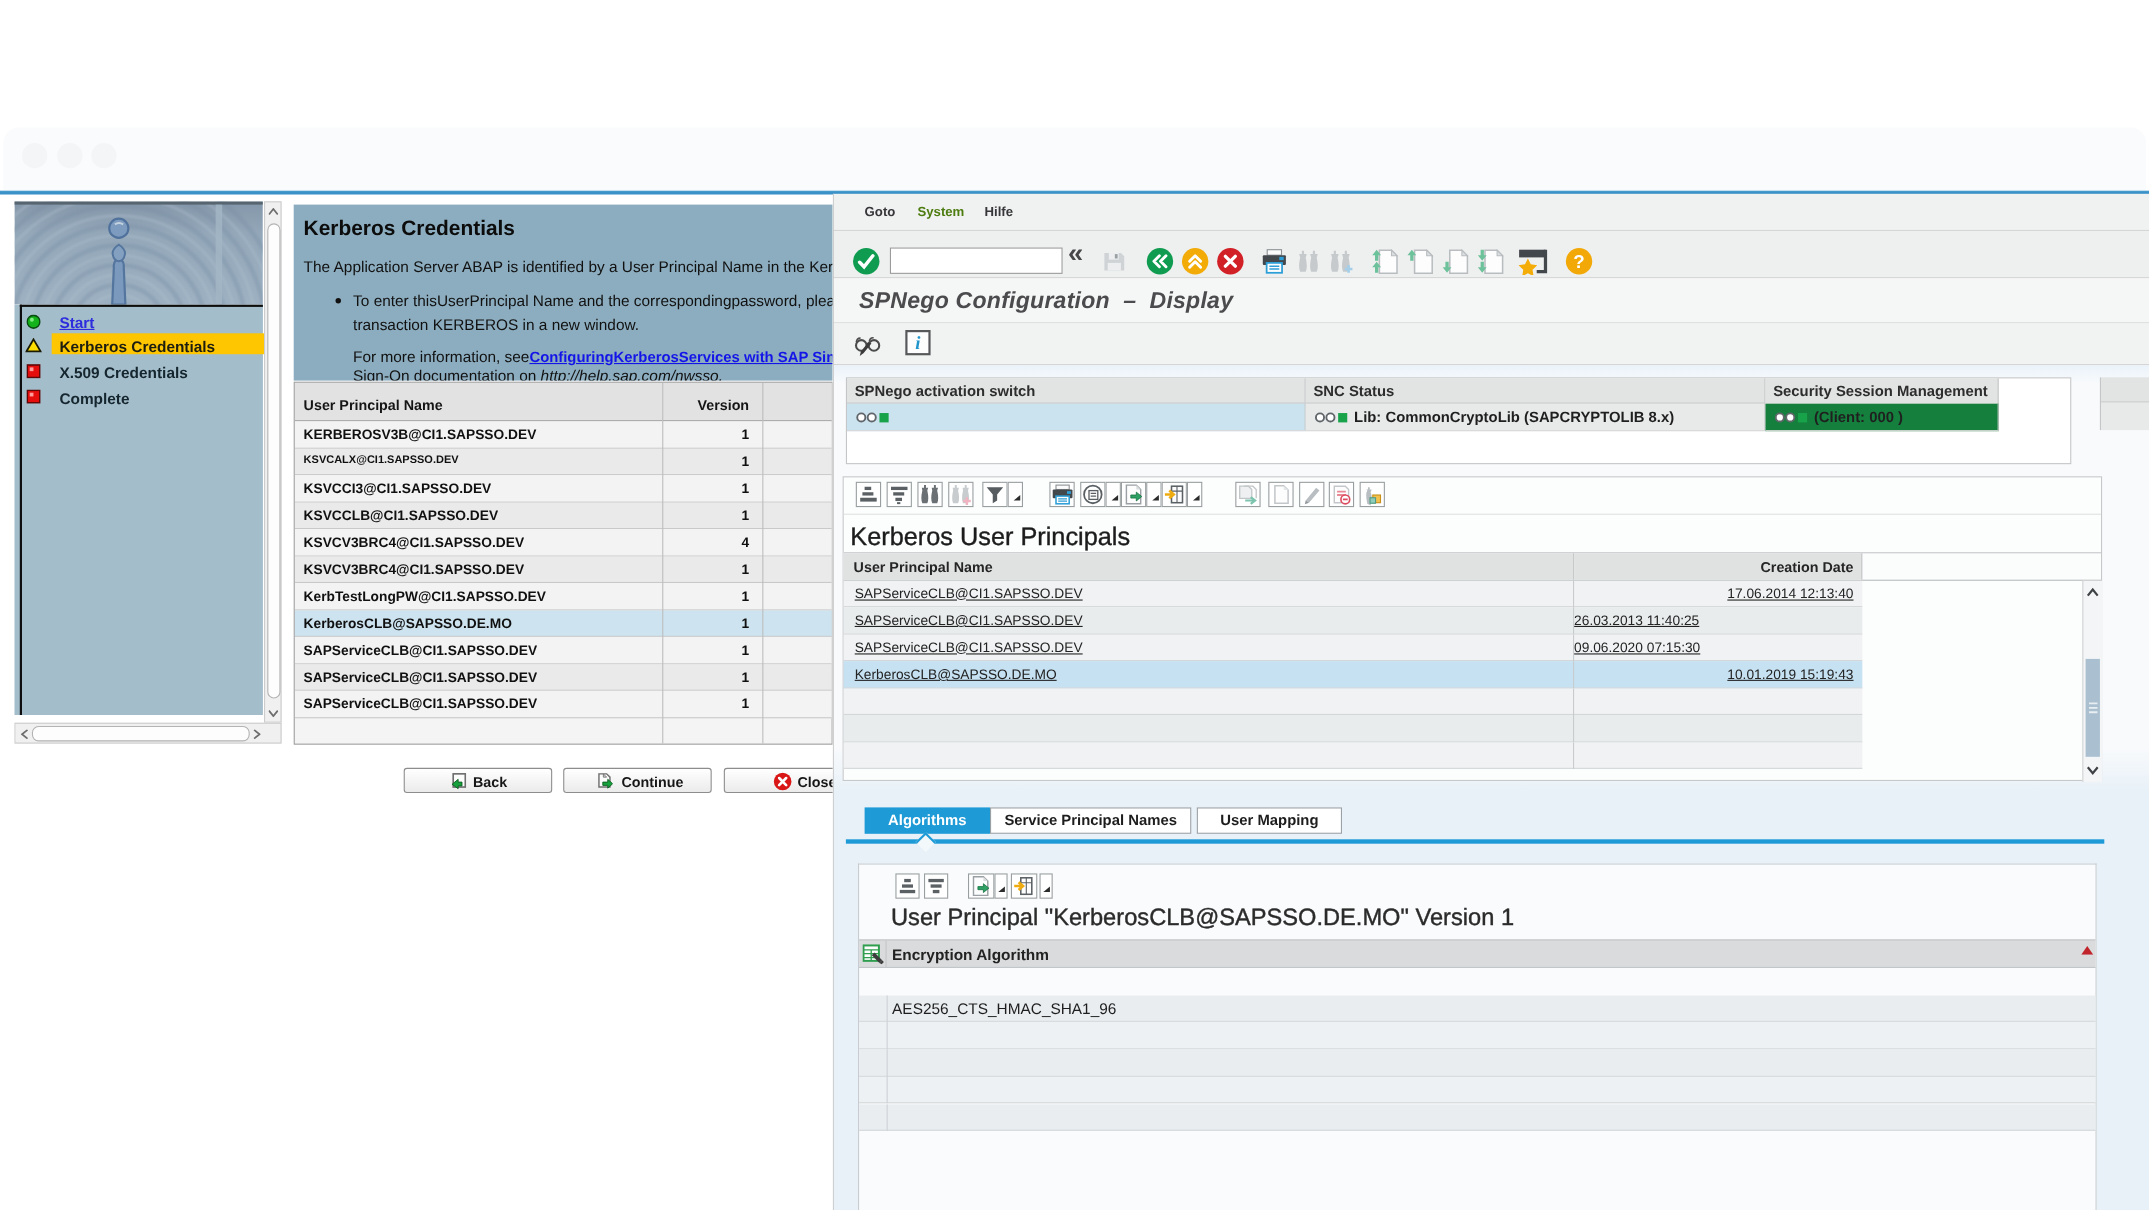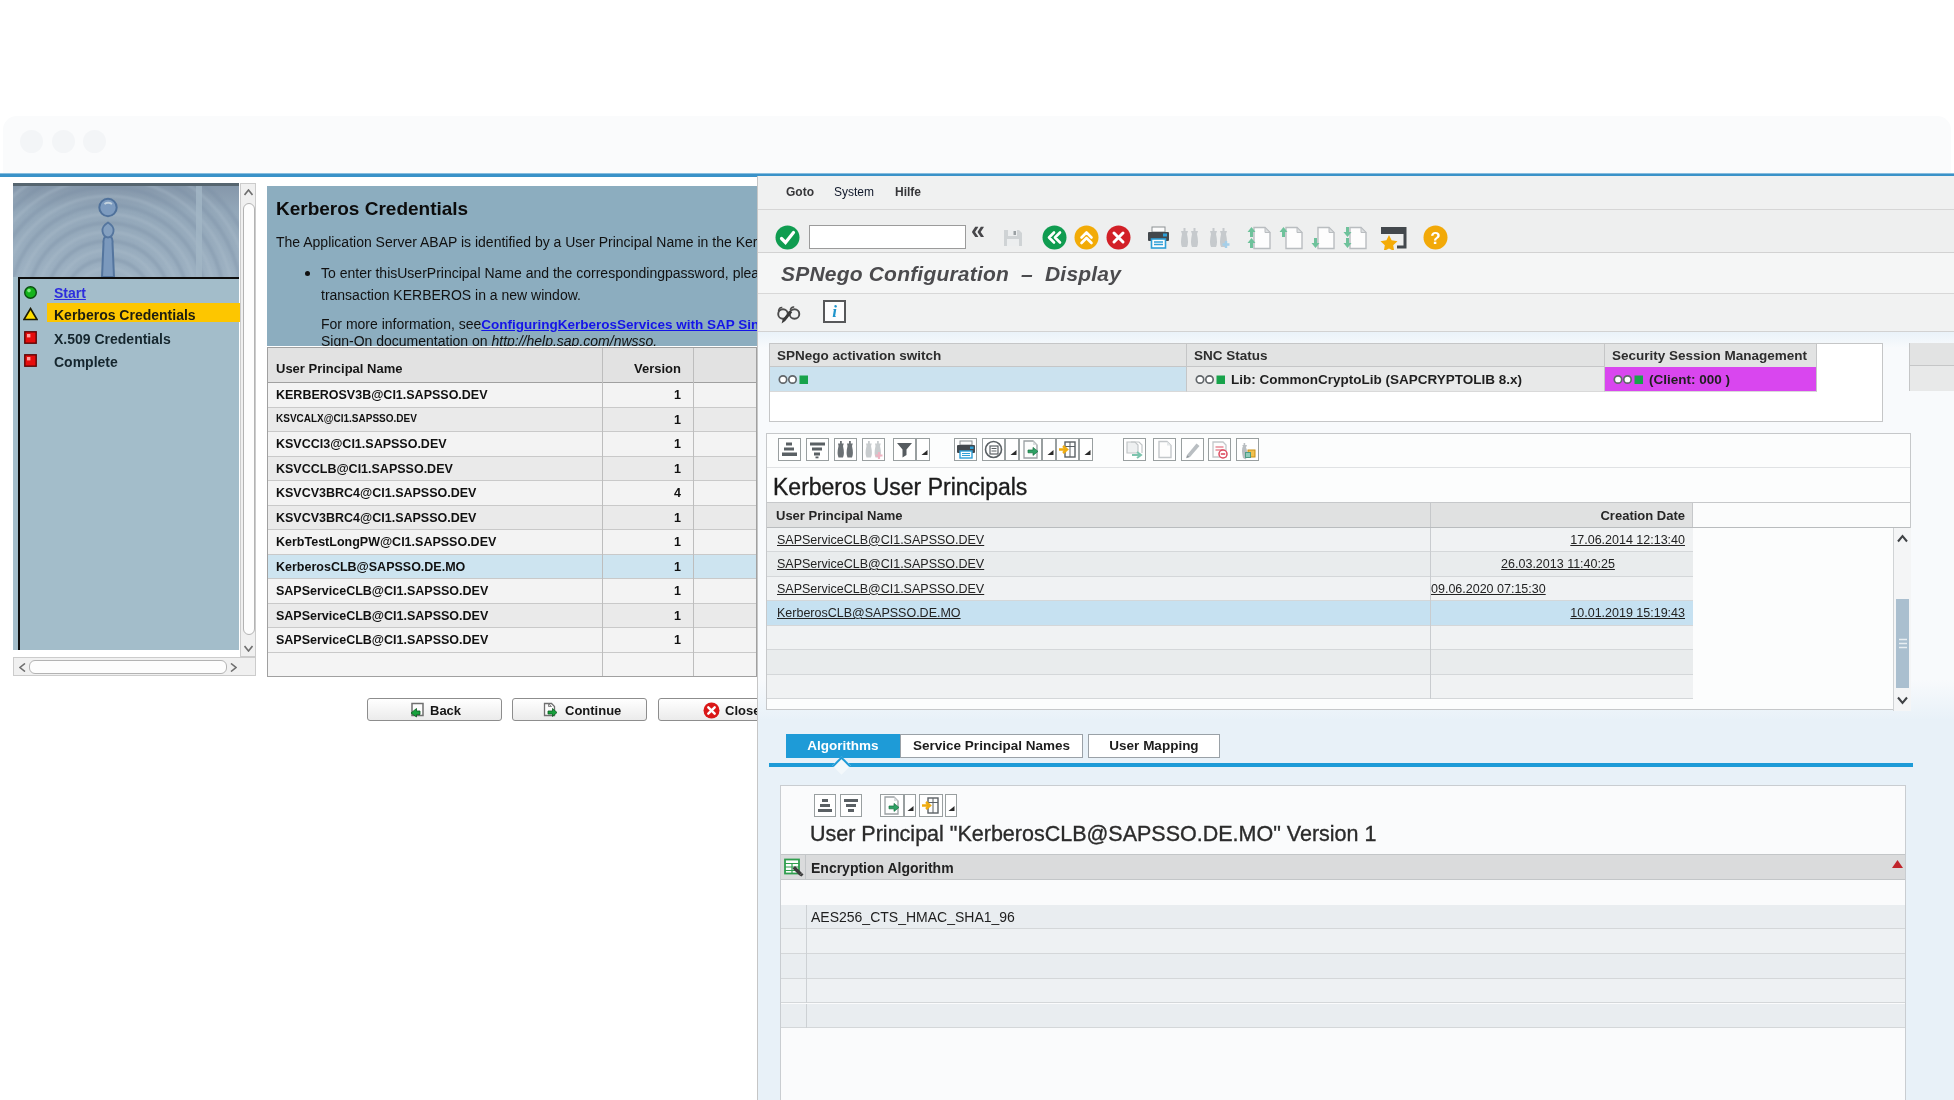--- a/index.html
+++ b/index.html
@@ -200,21 +200,21 @@
         <path d="M5.3 5.3 L11.7 11.7 M11.7 5.3 L5.3 11.7" stroke="#ffffff" stroke-width="2.4" stroke-linecap="round"></path>
       </svg>
     <div class="a" style="left:66px;top:4px;font-size:13px;font-weight:bold;color:#161616">Close</div>
   </div>
 </div>
 
 <div class="a" id="win" style="left:757px;top:176px;width:1197px;height:924px;overflow:hidden">
 
   <div class="a" style="left:0;top:0;width:1280px;height:34px;background:#f0f1f1;border-bottom:1px solid #d6d6d6;box-sizing:border-box">
     <div class="a nw" style="left:29px;top:9px;font-size:12px;color:#37373a;font-weight:bold">Goto</div>
-    <div class="a nw" style="left:77px;top:9px;font-size:12px;color:#0f172a;font-weight:normal">System</div>
+    <div class="a nw" style="left:77px;top:9px;font-size:12px;color:#4d7c0f;font-weight:bold">System</div>
     <div class="a nw" style="left:138px;top:9px;font-size:12px;color:#37373a;font-weight:bold">Hilfe</div>
   </div>
   <div class="a" style="left:0;top:34px;width:1197px;height:43px;background:#eeefef;border-bottom:1px solid #d2d2d2;box-sizing:border-box">
     <svg class="a" style="left:18px;top:15px" width="25" height="25">
         <circle cx="12.5" cy="12.5" r="12" fill="#0f9c50"></circle>
         <path d="M6.5 13.5 L10.5 17.5 L18.5 7.5" fill="none" stroke="#fff" stroke-width="3.2" stroke-linecap="round"></path>
       </svg>
     <div class="a" style="left:52px;top:15px;width:157px;height:24px;background:#fff;border:1px solid #9b9b9b;box-sizing:border-box"></div>
     <div class="a nw" style="left:214px;top:6px;font-size:25px;color:#47474a;font-weight:bold">«</div>
     <svg class="a" style="left:244px;top:16px" width="24" height="24">
@@ -319,21 +319,21 @@
         </svg>
     </div>
     <div class="a" style="left:417px;top:23px;width:418px;height:25px;background:#e8e9e9;border-right:1px solid #c5c6c7;border-bottom:1px solid #d9d9d9;box-sizing:border-box">
       <svg class="a" style="left:8px;top:7px" width="30" height="11">
           <circle cx="5" cy="5.5" r="3.7" fill="#fff" stroke="#61666a" stroke-width="1.7"></circle>
           <circle cx="14.5" cy="5.5" r="3.7" fill="#fff" stroke="#61666a" stroke-width="1.7"></circle>
           <rect x="21.5" y="1.5" width="8.5" height="8.5" fill="#18a34b"></rect>
         </svg>
       <div class="a nw" style="left:44px;top:5px;font-size:13.5px;font-weight:bold;color:#1f1f1f">Lib: CommonCryptoLib (SAPCRYPTOLIB 8.x)</div>
     </div>
-    <div class="a" style="left:835px;top:23px;width:212px;height:25px;background:#d946ef;border-right:1px solid #c5c6c7;border-bottom:1px solid #d9d9d9;box-sizing:border-box">
+    <div class="a" style="left:835px;top:23px;width:212px;height:25px;background:#15803d;border-right:1px solid #c5c6c7;border-bottom:1px solid #d9d9d9;box-sizing:border-box">
       <svg class="a" style="left:8px;top:7px" width="30" height="11">
           <circle cx="5" cy="5.5" r="3.7" fill="#fff" stroke="#61666a" stroke-width="1.7"></circle>
           <circle cx="14.5" cy="5.5" r="3.7" fill="#fff" stroke="#61666a" stroke-width="1.7"></circle>
           <rect x="21.5" y="1.5" width="8.5" height="8.5" fill="#18a34b"></rect>
         </svg>
       <div class="a nw" style="left:44px;top:5px;font-size:13.5px;font-weight:bold;color:#1f1f1f">(Client: 000 )</div>
     </div>
   </div>
   <div class="a" style="left:1152px;top:167px;width:45px;height:48px;border-left:1px solid #c5c6c7;box-sizing:border-box">
     <div class="a" style="left:0;top:0;width:45px;height:23px;background:#e2e3e3;border-bottom:1px solid #c5c6c7;box-sizing:border-box"></div>
@@ -473,21 +473,21 @@
         <div class="a nw" style="left:0;top:5px;width:254px;text-align:right;font-size:13px;font-weight:bold;color:#252525">Creation Date</div>
       </div>
     </div>
     <div class="a" style="left:0;top:93.5px;width:926px;height:24.5px;background:#f0f2f3;border-bottom:1px solid #d4d7d9;box-sizing:border-box">
         <div class="a nw" style="left:10px;top:5px;font-size:12.5px;color:#232323;text-decoration:underline">SAPServiceCLB@CI1.SAPSSO.DEV</div>
         <div class="a nw" style="left:664px;top:5px;width:254px;text-align:right;font-size:12.5px;color:#232323;text-decoration:underline">17.06.2014 12:13:40</div>
       <div class="a" style="left:663px;top:0;width:1px;height:24.5px;background:#c9cccf"></div>
     </div>
     <div class="a" style="left:0;top:118.0px;width:926px;height:24.5px;background:#e9eced;border-bottom:1px solid #d4d7d9;box-sizing:border-box">
         <div class="a nw" style="left:10px;top:5px;font-size:12.5px;color:#232323;text-decoration:underline">SAPServiceCLB@CI1.SAPSSO.DEV</div>
-        <div class="a nw" style="left:664px;top:5px;width:254px;text-align:center;font-size:12.5px;color:#232323;text-decoration:underline">26.03.2013 11:40:25</div>
+        <div class="a nw" style="left:664px;top:5px;width:254px;text-align:left;font-size:12.5px;color:#232323;text-decoration:underline">26.03.2013 11:40:25</div>
       <div class="a" style="left:663px;top:0;width:1px;height:24.5px;background:#c9cccf"></div>
     </div>
     <div class="a" style="left:0;top:142.5px;width:926px;height:24.5px;background:#f0f2f3;border-bottom:1px solid #d4d7d9;box-sizing:border-box">
         <div class="a nw" style="left:10px;top:5px;font-size:12.5px;color:#232323;text-decoration:underline">SAPServiceCLB@CI1.SAPSSO.DEV</div>
         <div class="a nw" style="left:664px;top:5px;width:254px;text-align:left;font-size:12.5px;color:#232323;text-decoration:underline">09.06.2020 07:15:30</div>
       <div class="a" style="left:663px;top:0;width:1px;height:24.5px;background:#c9cccf"></div>
     </div>
     <div class="a" style="left:0;top:167.0px;width:926px;height:24.5px;background:#c6e1f1;border-bottom:1px solid #d4d7d9;box-sizing:border-box">
         <div class="a nw" style="left:10px;top:5px;font-size:12.5px;color:#232323;text-decoration:underline">KerberosCLB@SAPSSO.DE.MO</div>
         <div class="a nw" style="left:664px;top:5px;width:254px;text-align:right;font-size:12.5px;color:#232323;text-decoration:underline">10.01.2019 15:19:43</div>

